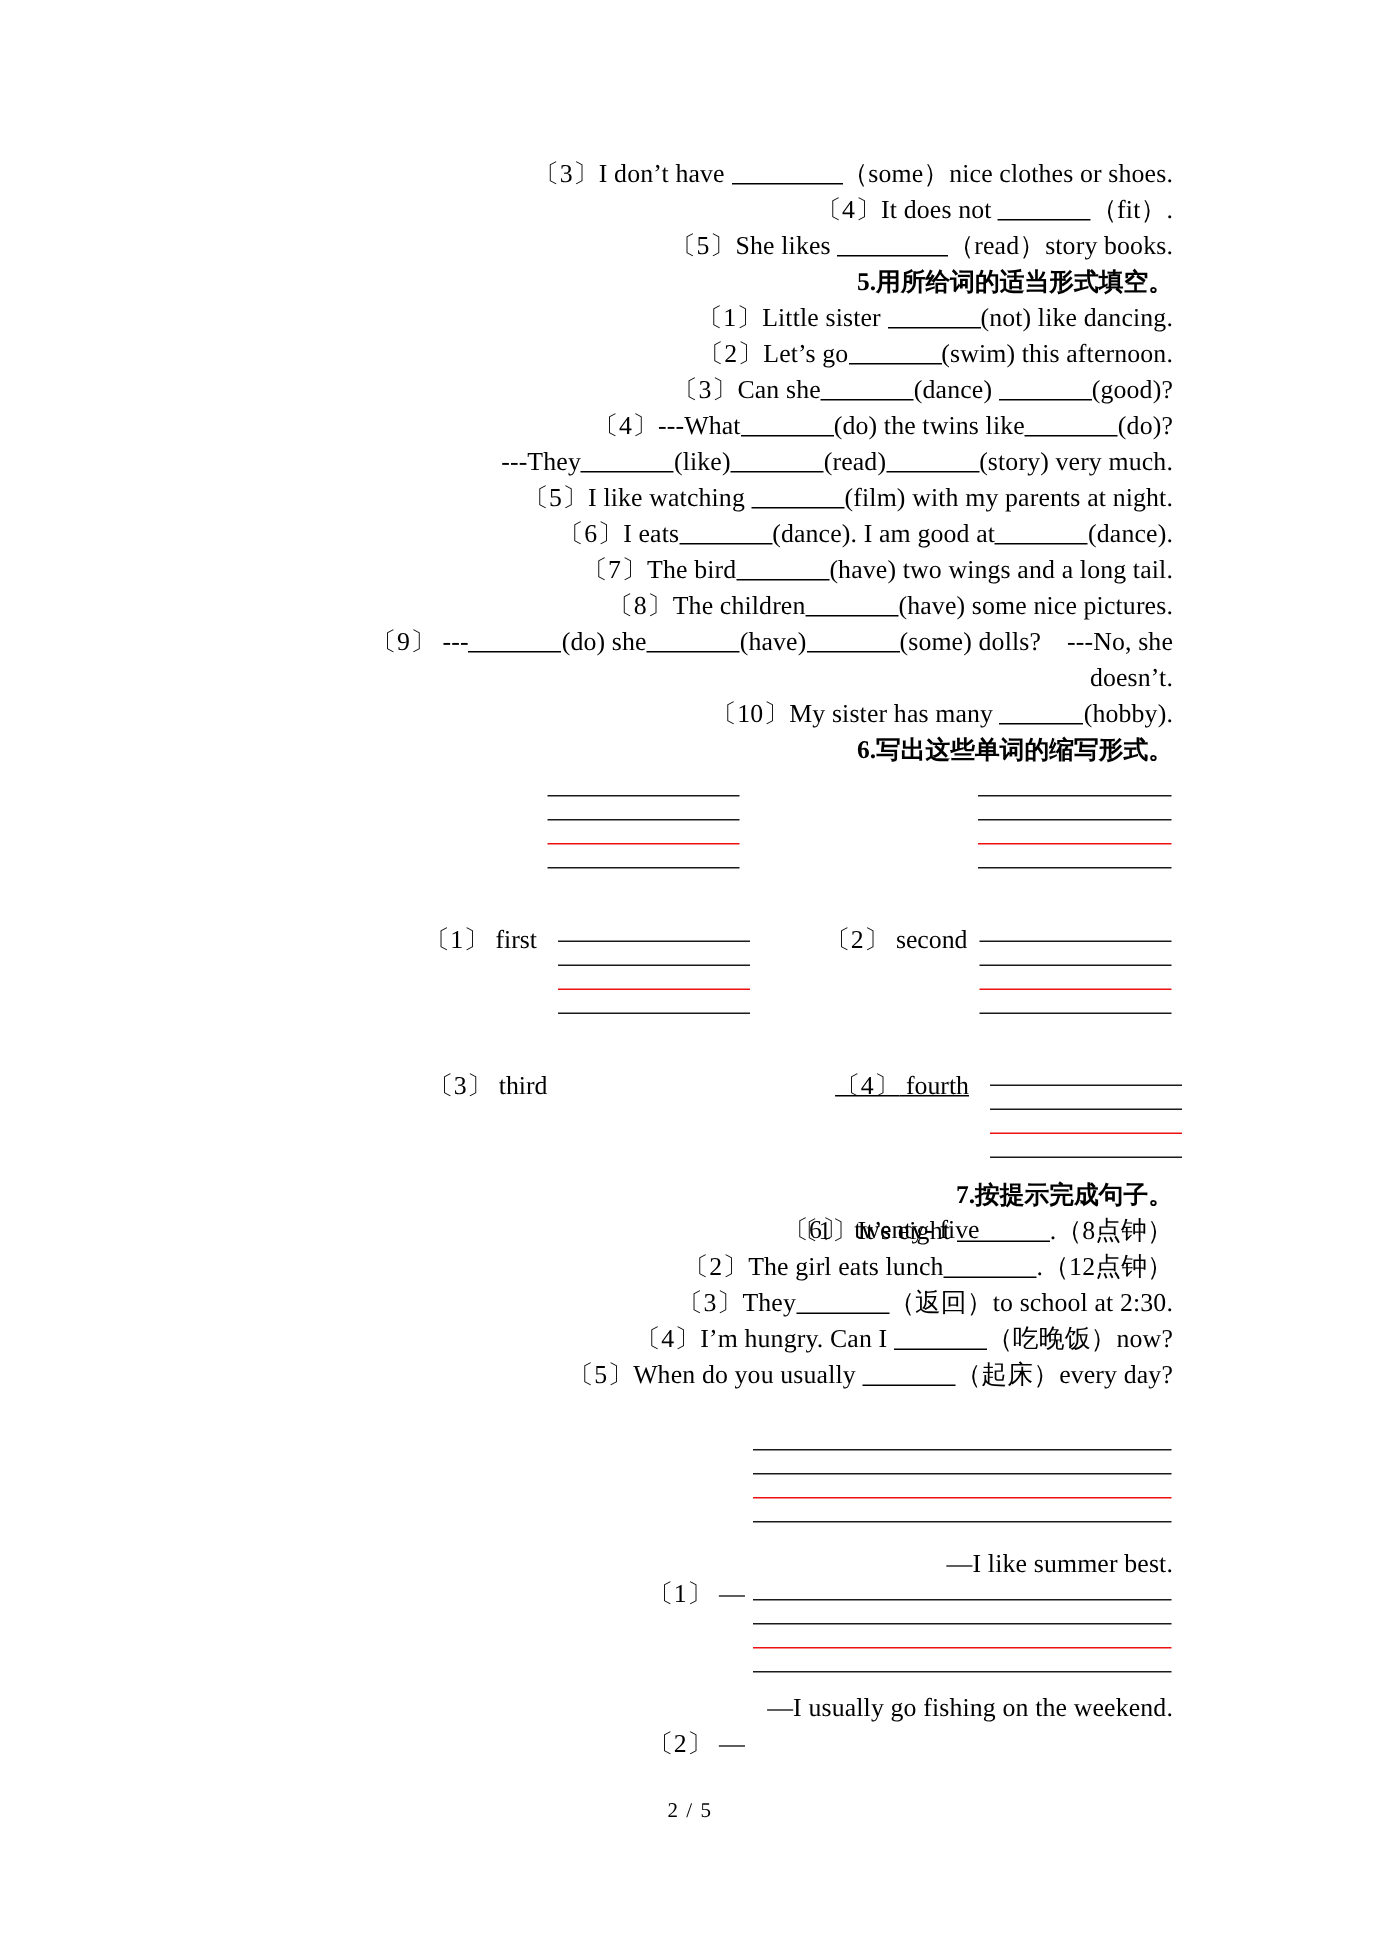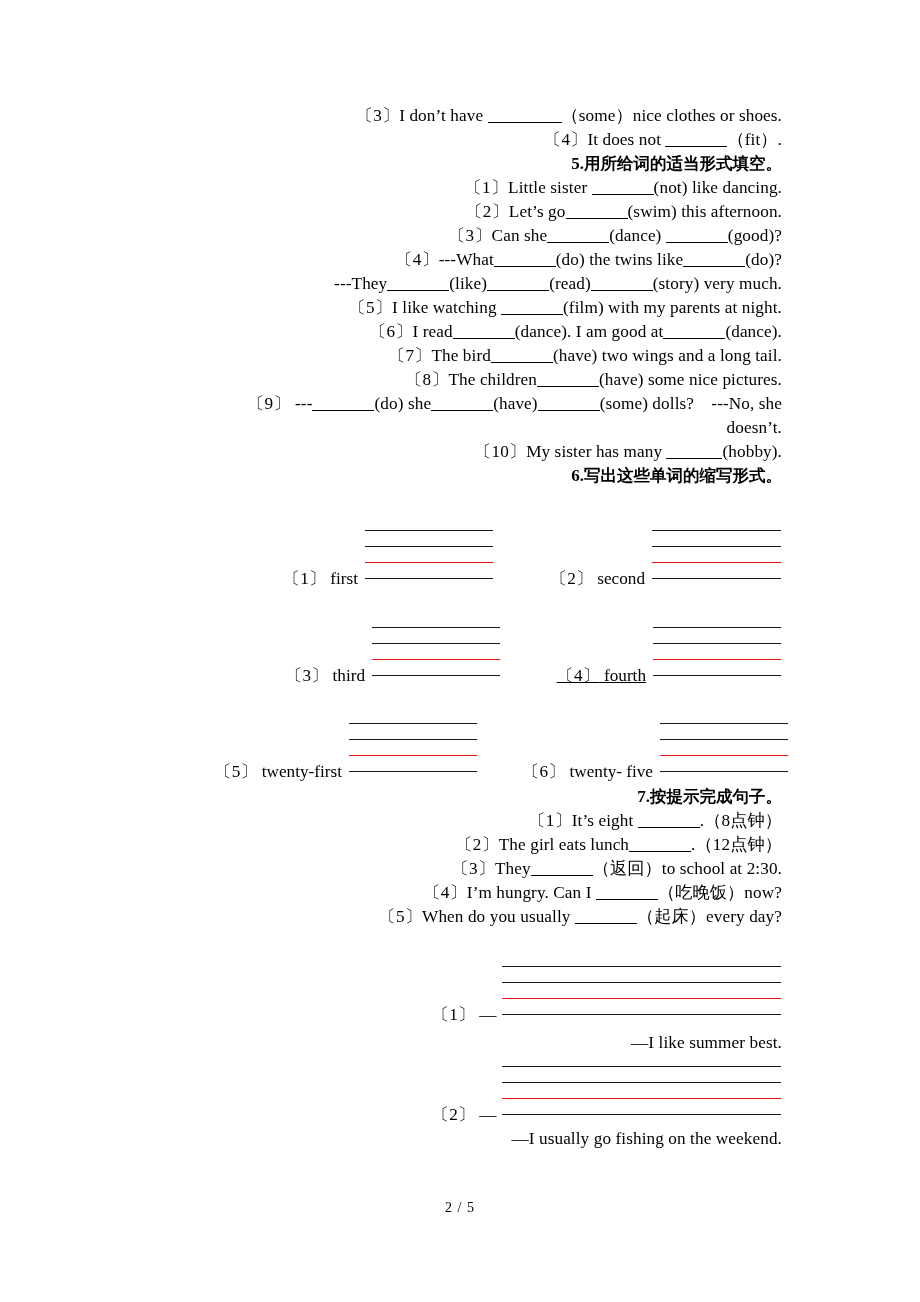--- a/index.html
+++ b/index.html
@@ -73,20 +73,21 @@
   }
   .guide.red {
     border-top: 1.4px solid #ee1111;
   }
   .gl-label {
     position: absolute;
     font-size: 17.2px;
     line-height: 1;
     white-space: nowrap;
     text-align: right;
+    margin-top: 48px;
   }
   .footer {
     position: absolute;
     top: 1200px;
     left: 0;
     width: 920px;
     text-align: center;
     font-size: 14px;
     font-family: "Liberation Serif", serif;
     letter-spacing: 1px;
@@ -100,20 +101,23 @@
   <div class="content" style="top:104px;">
 
     <div class="ln">
       <span>〔3〕</span><span>I don’t have </span><span class="blank b-lg"></span><span>（some）nice clothes or shoes.</span>
     </div>
 
     <div class="ln">
       <span>〔4〕</span><span>It does not </span><span class="blank b-md"></span><span>（fit）.</span>
     </div>
 
+    <div class="ln">
+      <span>〔5〕</span><span>She likes </span><span class="blank b-lg"></span><span>（read）story books.</span>
+    </div>
 
     <div class="hdr">
       <span class="num">5.</span><span>用所给词的适当形式填空。</span>
     </div>
 
     <div class="ln">
       <span>〔1〕</span><span>Little sister </span><span class="blank b-md"></span><span>(not) like dancing.</span>
     </div>
 
     <div class="ln">
@@ -130,21 +134,21 @@
 
     <div class="ln cont">
       <span>---They</span><span class="blank b-md"></span><span>(like)</span><span class="blank b-md"></span><span>(read)</span><span class="blank b-md"></span><span>(story) very much.</span>
     </div>
 
     <div class="ln">
       <span>〔5〕</span><span>I like watching </span><span class="blank b-md"></span><span>(film) with my parents at night.</span>
     </div>
 
     <div class="ln">
-      <span>〔6〕</span><span>I read</span><span class="blank b-md"></span><span>(dance). I am good at</span><span class="blank b-md"></span><span>(dance).</span>
+      <span>〔6〕</span><span>I eats</span><span class="blank b-md"></span><span>(dance). I am good at</span><span class="blank b-md"></span><span>(dance).</span>
     </div>
 
     <div class="ln">
       <span>〔7〕</span><span>The bird</span><span class="blank b-md"></span><span>(have) two wings and a long tail.</span>
     </div>
 
     <div class="ln">
       <span>〔8〕</span><span>The children</span><span class="blank b-md"></span><span>(have) some nice pictures.</span>
     </div>
 
@@ -196,29 +200,20 @@
   <div class="guide-wrap" style="left:653px; top:627px; width:128px; height:48px;">
     <div class="guide" style="top:0px;"></div>
     <div class="guide" style="top:16px;"></div>
     <div class="guide red" style="top:32px;"></div>
     <div class="guide" style="top:48px;"></div>
     <div class="gl-label" style="left:-160px; top:40px; width:153px;text-decoration:underline;">
       <span>〔4〕</span>&nbsp;<span>fourth</span>
     </div>
   </div>
 
-  <div class="guide-wrap" style="left:349px; top:723px; width:128px; height:48px;">
-    <div class="guide" style="top:0px;"></div>
-    <div class="guide" style="top:16px;"></div>
-    <div class="guide red" style="top:32px;"></div>
-    <div class="guide" style="top:48px;"></div>
-    <div class="gl-label" style="left:-200px; top:40px; width:193px;">
-      <span>〔5〕</span>&nbsp;<span>twenty-first</span>
-    </div>
-  </div>
   <div class="guide-wrap" style="left:660px; top:723px; width:128px; height:48px;">
     <div class="guide" style="top:0px;"></div>
     <div class="guide" style="top:16px;"></div>
     <div class="guide red" style="top:32px;"></div>
     <div class="guide" style="top:48px;"></div>
     <div class="gl-label" style="left:-200px; top:40px; width:193px;">
       <span>〔6〕</span>&nbsp;<span>twenty- five</span>
     </div>
   </div>
 

